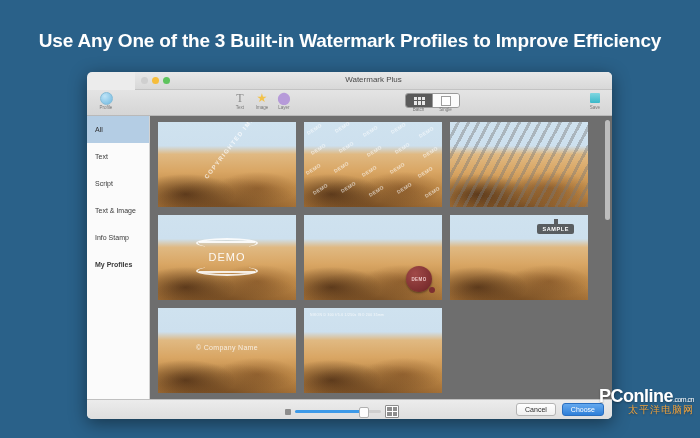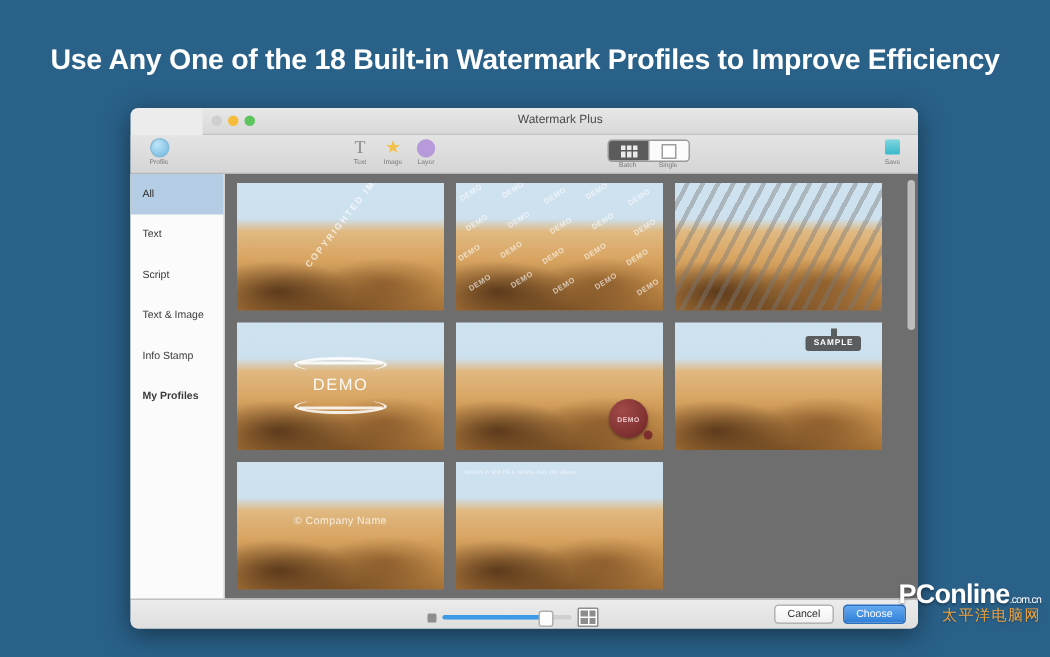--- a/index.html
+++ b/index.html
@@ -226,28 +226,28 @@
     position:absolute;right:6px;bottom:22px;text-align:right;z-index:40;
     line-height:1;
   }
   .pcol .l1{
     font-size:18px;font-weight:bold;color:#ffffff;letter-spacing:-0.5px;
     text-shadow:0 1px 2px rgba(0,0,0,.35);
   }
   .pcol .l1 .dom{font-size:7px;font-weight:normal;}
   .pcol .l2{
     font-size:10px;color:#f0a23c;margin-top:1px;letter-spacing:1px;
-    font-family:Liberation Sans, sans-serif;
+    font-family:Liberation Mono, monospace;
     text-shadow:0 1px 2px rgba(0,0,0,.35);
   }
 </style>
 </head>
 <body>
 
-<div class="headline">Use Any One of the 18 Built-in Watermark Profiles to Improve Efficiency</div>
+<div class="headline">Use Any One of the 3 Built-in Watermark Profiles to Improve Efficiency</div>
 
 <div class="window">
 
   <div class="titlebar">
     <div class="lights">
       <span class="light l-red"></span>
       <span class="light l-yel"></span>
       <span class="light l-grn"></span>
     </div>
     <div class="win-title">Watermark Plus</div>

